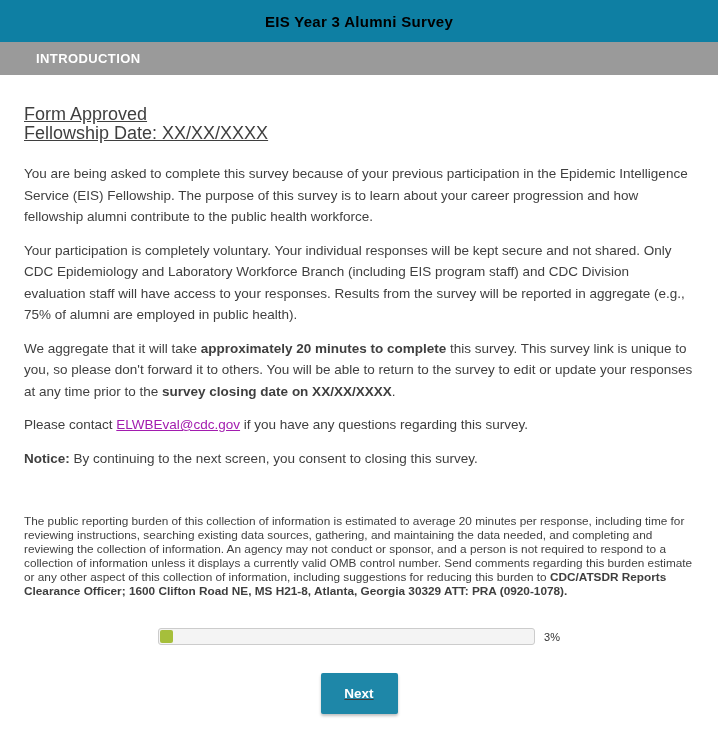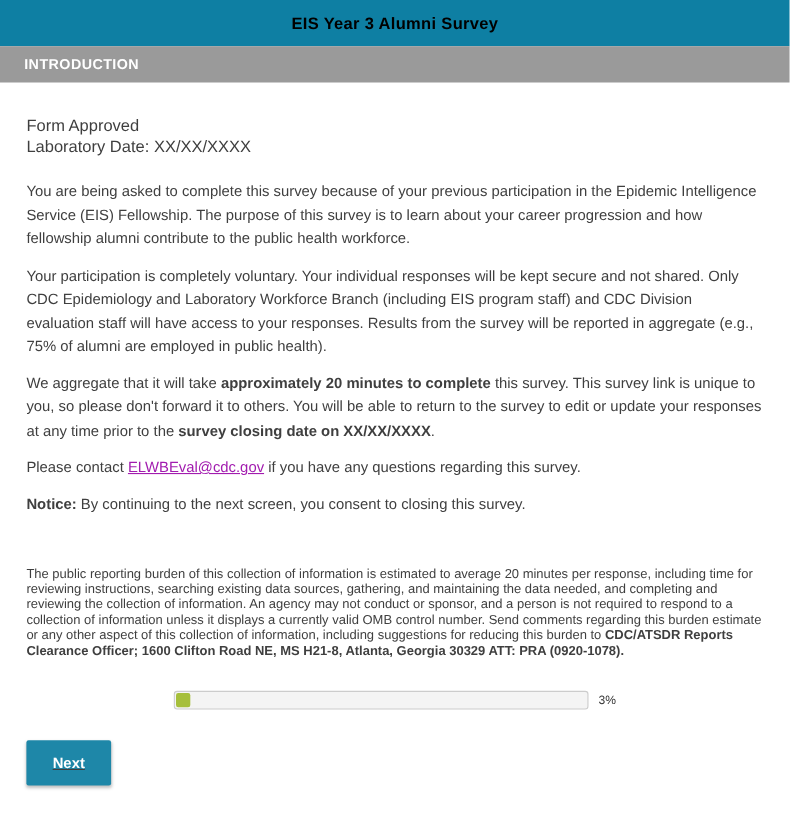--- a/index.html
+++ b/index.html
@@ -24,34 +24,35 @@
     color: #000000;
     font-size: 15px;
     font-weight: bold;
     letter-spacing: 0.3px;
   }
   .section-bar {
     height: 33px;
     background: #9a9a9a;
     display: flex;
     align-items: center;
-    padding: 0 22px;
+    padding: 0 36px;
   }
   .section-title {
     color: #ffffff;
     font-size: 13px;
     font-weight: bold;
     letter-spacing: 0.4px;
   }
   .content {
     padding: 30px 24px 0 24px;
   }
   .approval {
-    font-size: 15px;
+    font-size: 18px;
     line-height: 19px;
+    text-decoration: underline;
   }
   .content p {
     font-size: 13.5px;
     line-height: 21.5px;
     margin: 12px 0 0 0;
   }
   .content p.first-para { margin-top: 20px; }
   .content a {
     color: #a21caf;
     text-decoration: underline;
@@ -82,21 +83,21 @@
     background: #a6bf3b;
     border-radius: 2px;
   }
   .progress-label {
     font-size: 11px;
     color: #333333;
   }
   .button-row {
     margin-top: 28px;
     display: flex;
-    justify-content: flex-start;
+    justify-content: center;
     text-decoration: underline;
   }
   .next-btn {
     width: 77px;
     height: 41px;
     background: #1e87a8;
     color: #ffffff;
     border: none;
     border-radius: 2px;
     font-family: "Liberation Sans", sans-serif;
@@ -116,21 +117,21 @@
   </header>
 
   <div class="section-bar">
     <span class="section-title">INTRODUCTION</span>
   </div>
 
   <main class="content">
 
     <div class="approval">
       <div>Form Approved</div>
-      <div>Laboratory Date: XX/XX/XXXX</div>
+      <div>Fellowship Date: XX/XX/XXXX</div>
     </div>
 
     <p class="first-para">You are being asked to complete this survey because of your previous participation in the Epidemic Intelligence Service (EIS) Fellowship. The purpose of this survey is to learn about your career progression and how fellowship alumni contribute to the public health workforce.</p>
 
     <p>Your participation is completely voluntary. Your individual responses will be kept secure and not shared. Only CDC Epidemiology and Laboratory Workforce Branch (including EIS program staff) and CDC Division evaluation staff will have access to your responses. Results from the survey will be reported in aggregate (e.g., 75% of alumni are employed in public health).</p>
 
     <p><span>We aggregate that it will take </span><b>approximately 20 minutes to complete</b><span> this survey. This survey link is unique to you, so please don't forward it to others. You will be able to return to the survey to edit or update your responses at any time prior to the </span><b>survey closing date on XX/XX/XXXX</b><span>.</span></p>
 
     <p><span>Please contact </span><a href="#">ELWBEval@cdc.gov</a><span> if you have any questions regarding this survey.</span></p>
 

